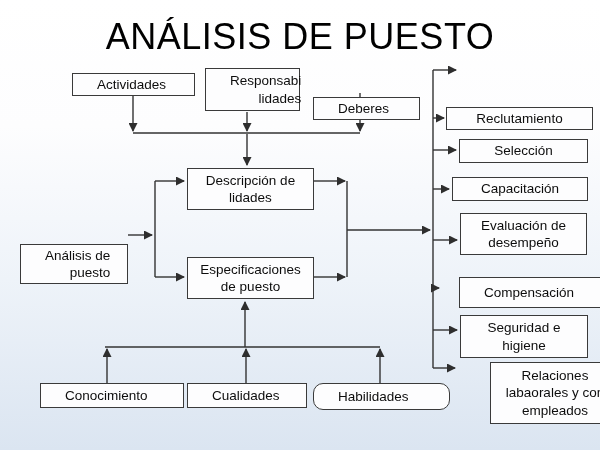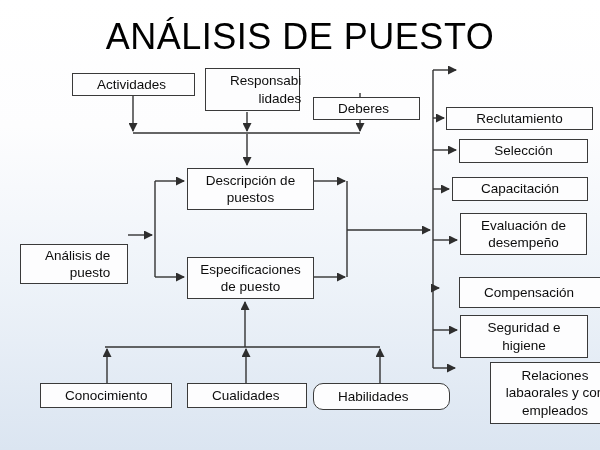--- a/index.html
+++ b/index.html
@@ -76,25 +76,25 @@
   </svg>
 
   <div class="node left" style="left:72px;top:73px;width:123px;height:23px;">Actividades</div>
   <div class="node left" style="left:205px;top:68px;width:95px;height:43px;">Responsabi
 lidades</div>
   <div class="node left" style="left:313px;top:54px;width:107px;height:23px;margin-top:43px;">Deberes</div>
 
   <div class="node left" style="left:20px;top:216px;width:108px;height:40px;margin-top:28px;">Análisis de
 puesto</div>
   <div class="node" style="left:187px;top:168px;width:127px;height:42px;">Descripción de
-puestos</div>
+lidades</div>
   <div class="node" style="left:187px;top:257px;width:127px;height:42px;">Especificaciones
 de puesto</div>
 
-  <div class="node left" style="left:40px;top:383px;width:132px;height:25px;">Conocimiento</div>
+  <div class="node left" style="left:40px;top:383px;width:144px;height:25px;">Conocimiento</div>
   <div class="node left" style="left:187px;top:383px;width:120px;height:25px;">Cualidades</div>
   <div class="node left" style="left:313px;top:383px;width:137px;height:27px;border-radius:10px;">Habilidades</div>
 
   <div class="node" style="left:446px;top:107px;width:147px;height:23px;">Reclutamiento</div>
   <div class="node" style="left:459px;top:139px;width:129px;height:24px;">Selección</div>
   <div class="node" style="left:452px;top:177px;width:136px;height:24px;">Capacitación</div>
   <div class="node" style="left:460px;top:213px;width:127px;height:42px;">Evaluación de
 desempeño</div>
   <div class="node left" style="left:441px;top:277px;width:152px;height:31px;margin-left:18px;">Compensación</div>
   <div class="node" style="left:460px;top:315px;width:128px;height:43px;">Seguridad e

